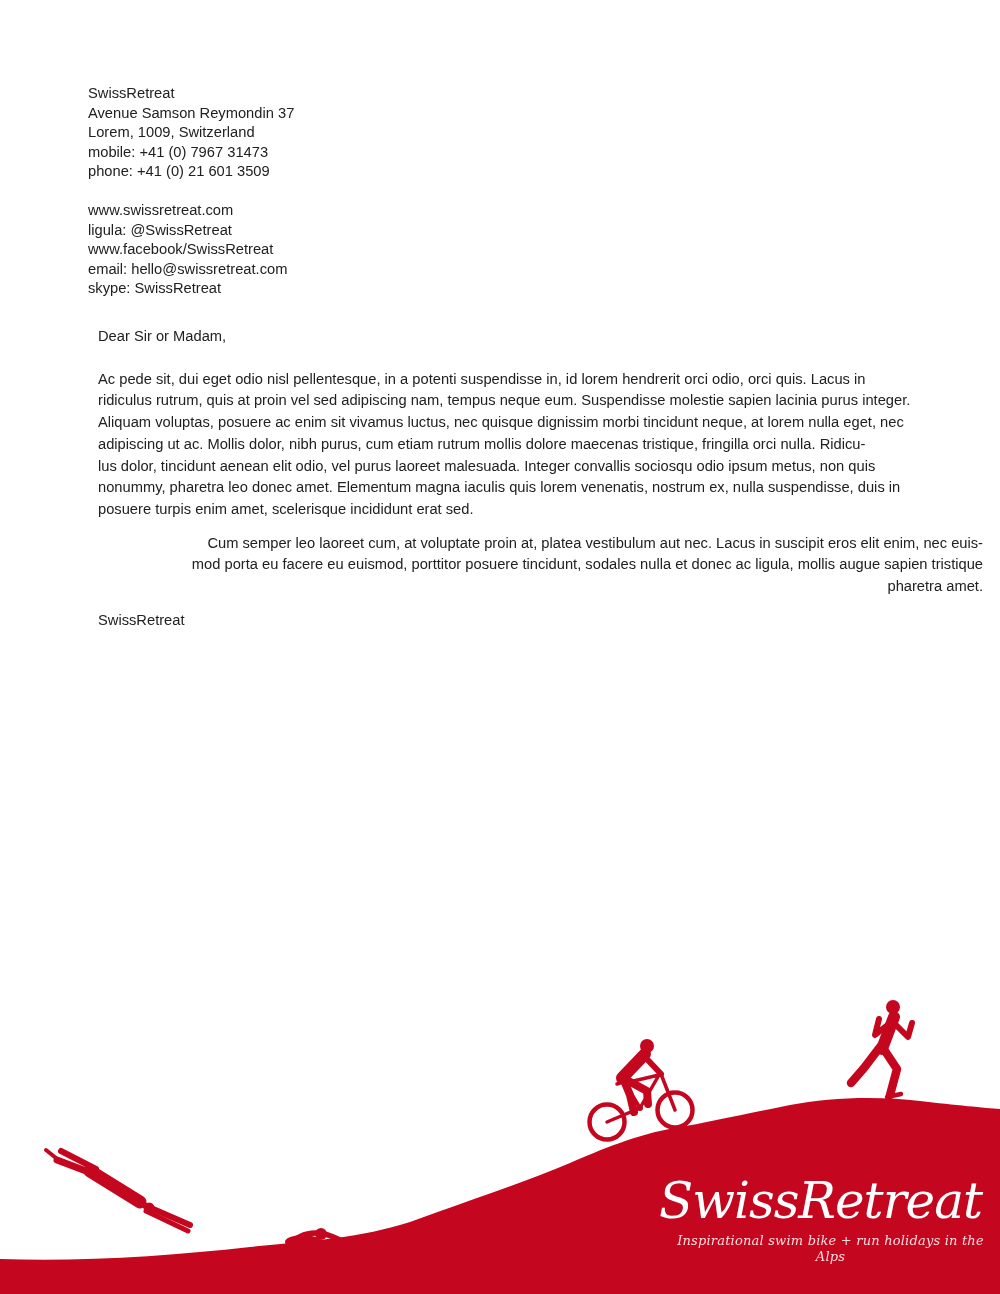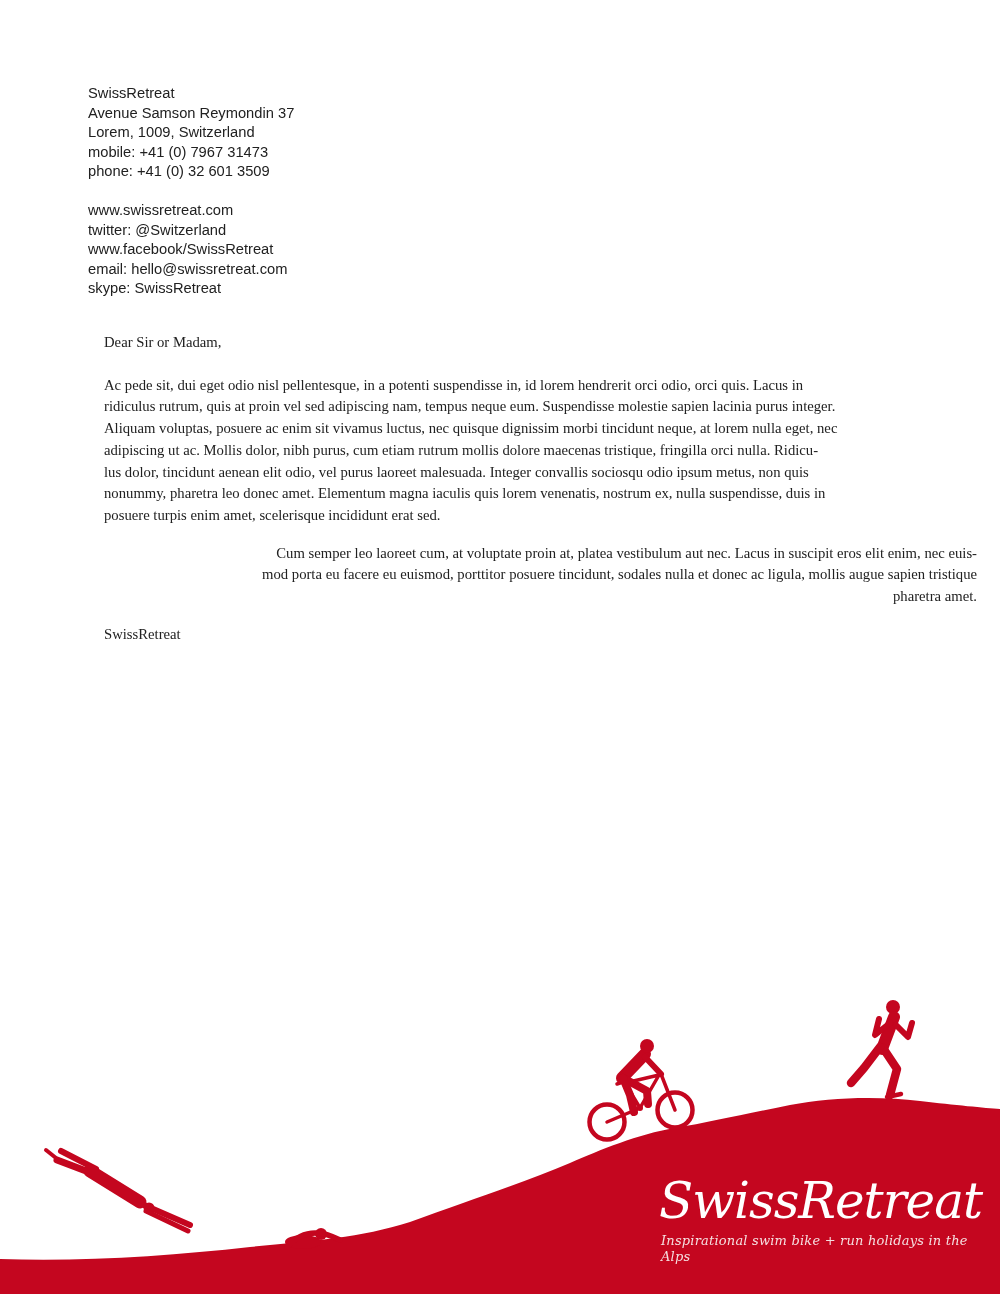--- a/index.html
+++ b/index.html
@@ -15,21 +15,21 @@
     position: absolute; left: 88px; top: 84px;
     font-size: 14.7px; line-height: 19.5px;
   }
   .contact-block .line { white-space: pre; }
   .contact-block .stanza-gap { height: 19.5px; }
 
   .letter {
     position: absolute; left: 88px; top: 316px; width: 905px;
     font-size: 14.7px; line-height: 21.7px;
   }
-  .letter p { margin: 16px; white-space: pre; font-family: Liberation Serif, serif; }
+  .letter p { margin: 10px; white-space: pre; }
   .letter .greeting  { margin-bottom: 21px; }
   .letter .para-1    { margin-bottom: 14px; }
   .letter .para-2    { margin-bottom: 12px; }
   .letter .para-3    { margin-bottom: 12px; text-align: right; }
   .letter .closing   { margin-bottom: 17px; }
 
   .footer-art {
     position: absolute; left: 0; bottom: 0;
     width: 1000px; height: 304px; display: block;
   }
@@ -41,34 +41,35 @@
     position: absolute; left: 659px; top: 1174px;
     font-family: "DejaVu Serif", serif; font-style: italic;
     font-size: 50px; line-height: 54px; letter-spacing: -1px;
     color: var(--logo-color, #ffffff);
   }
   .brand-tagline {
     position: absolute; left: 661px; top: 1233px;
     font-family: "DejaVu Serif", serif; font-style: italic;
     font-size: 13px; line-height: 16px; letter-spacing: 0.2px;
     color: var(--tagline-color, #f5dfe0);
+    text-align: center;
   }
 </style>
 </head>
 <body>
 
 <header class="contact-block">
   <div class="line">SwissRetreat</div>
   <div class="line">Avenue Samson Reymondin 37</div>
   <div class="line">Lorem, 1009, Switzerland</div>
   <div class="line">mobile: +41 (0) 7967 31473</div>
-  <div class="line">phone: +41 (0) 32 601 3509</div>
+  <div class="line">phone: +41 (0) 21 601 3509</div>
   <div class="stanza-gap"></div>
   <div class="line">www.swissretreat.com</div>
-  <div class="line">twitter: @Switzerland</div>
+  <div class="line">ligula: @SwissRetreat</div>
   <div class="line">www.facebook/SwissRetreat</div>
   <div class="line">email: hello@swissretreat.com</div>
   <div class="line">skype: SwissRetreat</div>
 </header>
 
 <main class="letter">
   <p class="greeting">Dear Sir or Madam,</p>
   <p class="para-2">Ac pede sit, dui eget odio nisl pellentesque, in a potenti suspendisse in, id lorem hendrerit orci odio, orci quis. Lacus in
 ridiculus rutrum, quis at proin vel sed adipiscing nam, tempus neque eum. Suspendisse molestie sapien lacinia purus integer.
 Aliquam voluptas, posuere ac enim sit vivamus luctus, nec quisque dignissim morbi tincidunt neque, at lorem nulla eget, nec

